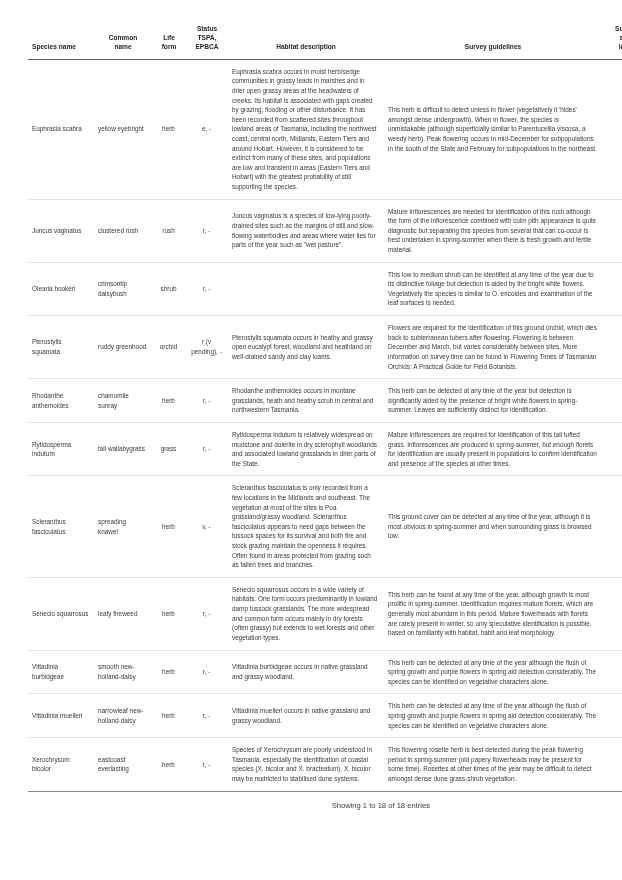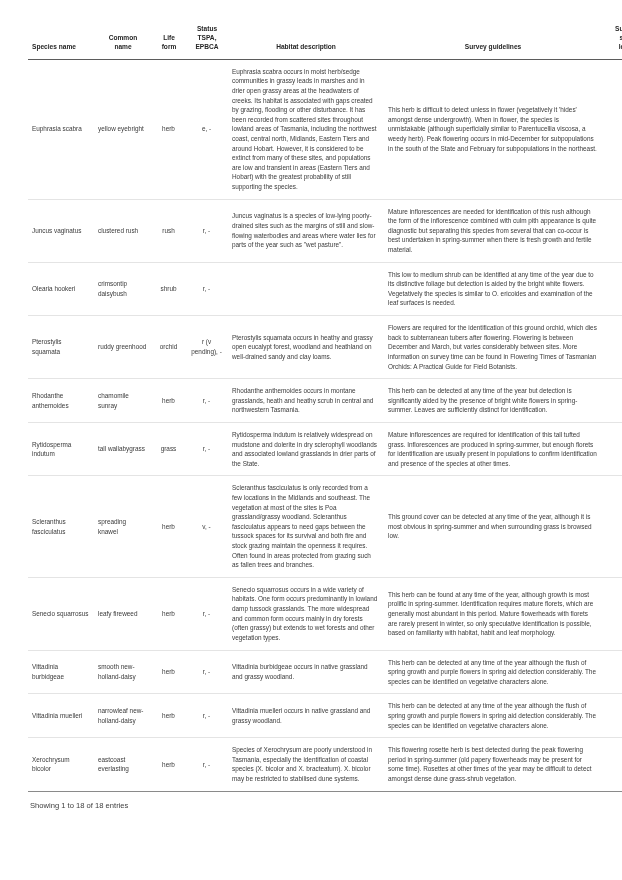--- a/index.html
+++ b/index.html
@@ -199,15 +199,15 @@
             <td class="c-life">herb</td>
             <td class="c-status">r, -</td>
             <td class="c-habitat">Species of Xerochrysum are poorly understood in Tasmania, especially the identification of coastal species (X. bicolor and X. bracteatum). X. bicolor may be restricted to stabilised dune systems.</td>
             <td class="c-guide">This flowering rosette herb is best detected during the peak flowering period in spring-summer (old papery flowerheads may be present for some time). Rosettes at other times of the year may be difficult to detect amongst dense dune grass-shrub vegetation.</td>
             <td class="c-skill">3</td>
           </tr>
         </tbody>
     </table>
   </div>
 
-  <div class="footer-info" style="top: 801px;">Showing 1 to 18 of 18 entries</div>
+  <div class="footer-info" style="top: 801px; text-align: right;">Showing 1 to 18 of 18 entries</div>
 
 </div>
 
 </body></html>

